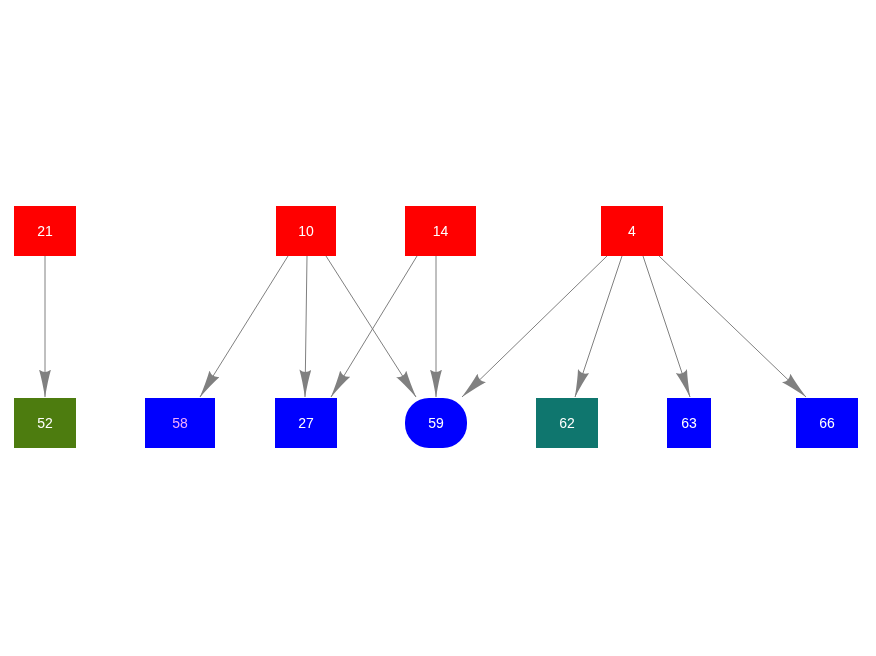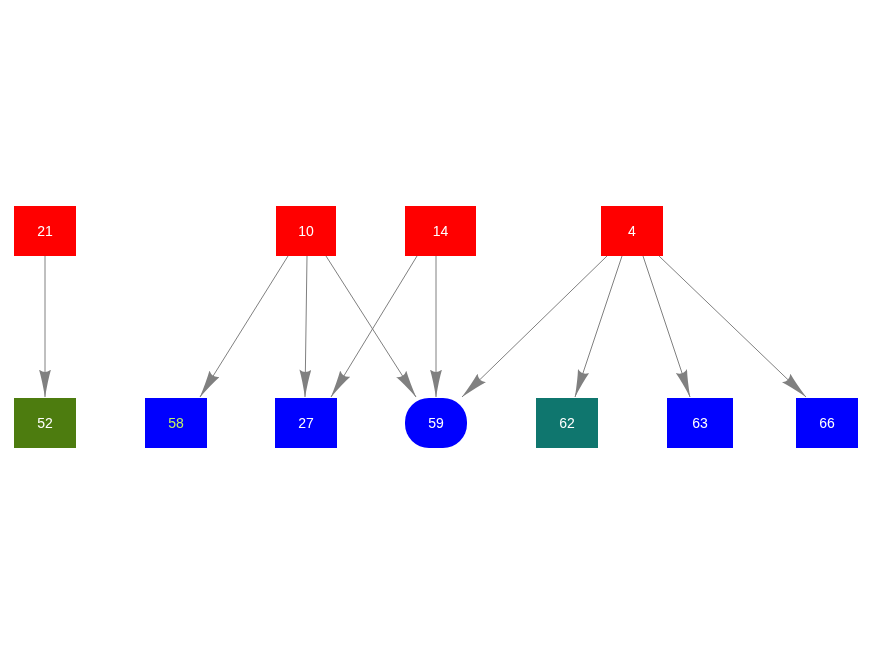--- a/index.html
+++ b/index.html
@@ -63,32 +63,32 @@
       </div>
       <div class="node" style="left: 405px; top: 206px; width: 71px; height: 50px; background: rgb(255, 0, 0); color: rgb(255, 255, 255);">
         <span>14</span>
       </div>
       <div class="node" style="left: 601px; top: 206px; width: 62px; height: 50px; background: rgb(255, 0, 0); color: rgb(255, 255, 255);">
         <span>4</span>
       </div>
       <div class="node" style="left: 14px; top: 398px; width: 62px; height: 50px; background: #4d7c0f; color: rgb(255, 255, 255);">
         <span>52</span>
       </div>
-      <div class="node" style="left: 145px; top: 398px; width: 62px; height: 50px; background: rgb(0, 0, 255); color: #bef264;">
+      <div class="node" style="left: 145px; top: 398px; width: 70px; height: 50px; background: rgb(0, 0, 255); color: #f0abfc;">
         <span>58</span>
       </div>
       <div class="node" style="left: 275px; top: 398px; width: 62px; height: 50px; background: rgb(0, 0, 255); color: rgb(255, 255, 255);">
         <span>27</span>
       </div>
       <div class="node" style="left: 405px; top: 398px; width: 62px; height: 50px; background: rgb(0, 0, 255); color: rgb(255, 255, 255); border-radius: 24px;">
         <span>59</span>
       </div>
       <div class="node" style="left: 536px; top: 398px; width: 62px; height: 50px; background: #0f766e; color: rgb(255, 255, 255);">
         <span>62</span>
       </div>
-      <div class="node" style="left: 667px; top: 398px; width: 66px; height: 50px; background: rgb(0, 0, 255); color: rgb(255, 255, 255);">
+      <div class="node" style="left: 667px; top: 398px; width: 44px; height: 50px; background: rgb(0, 0, 255); color: rgb(255, 255, 255);">
         <span>63</span>
       </div>
       <div class="node" style="left: 796px; top: 398px; width: 62px; height: 50px; background: rgb(0, 0, 255); color: rgb(255, 255, 255);">
         <span>66</span>
       </div>
     </div>
 </div>
 
 </body></html>

